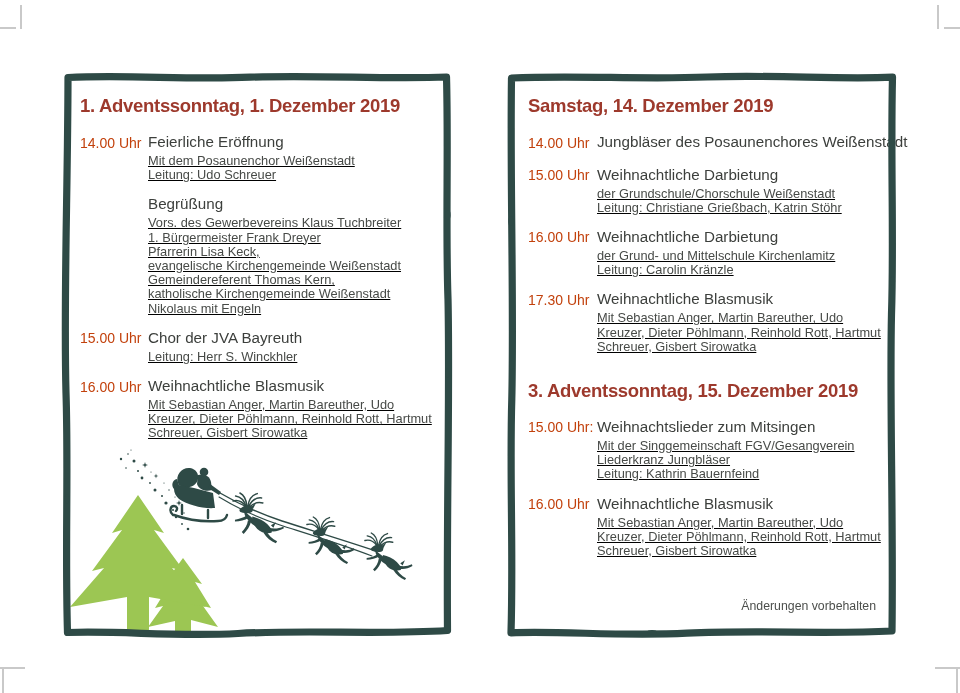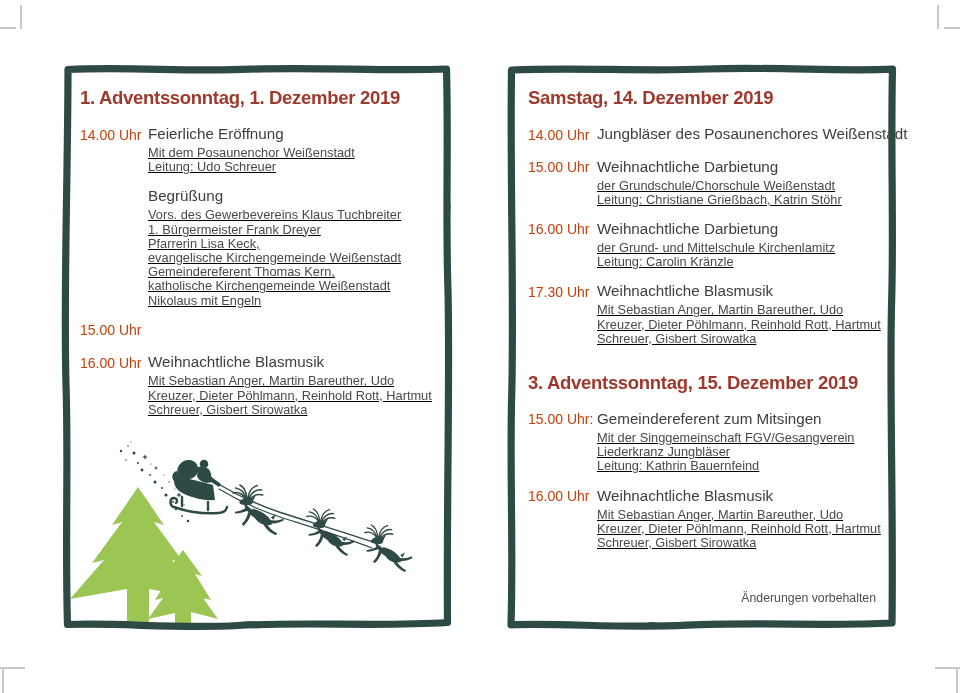--- a/index.html
+++ b/index.html
@@ -16,21 +16,21 @@
   .crop { position:absolute; background:#c9c9c9; }
   .crop-tl-v { left:20px; top:5px;  width:2px;  height:24px; }
   .crop-tl-h { left:0;    top:27px; width:16px; height:2px; }
   .crop-tr-v { left:937px; top:5px;  width:2px;  height:24px; }
   .crop-tr-h { left:944px; top:27px; width:16px; height:2px; }
   .crop-bl-v { left:2px;  top:667px; width:2px;  height:26px; }
   .crop-bl-h { left:0;    top:667px; width:25px; height:2px; }
   .crop-br-v { left:956px; top:667px; width:2px; height:26px; }
   .crop-br-h { left:935px; top:667px; width:25px; height:2px; }
 
-  .card { position:absolute; top:61px; height:571px; }
+  .card { position:absolute; top:69px; height:571px; }
   .card-left  { left:58px;  width:398px; }
   .card-right { left:502px; width:400px; }
   .frame, .illus { position:absolute; left:0; top:0; width:100%; height:100%; }
   .frame { z-index:3; pointer-events:none; }
   .illus { z-index:1; }
 
   .content { position:relative; z-index:2; padding:26px 18px 0 22px; }
   .card-right .content { padding-left:26px; }
 
   .heading {
@@ -191,20 +191,27 @@
                     <div class="detail-line">Pfarrerin Lisa Keck,</div>
                     <div class="detail-line">evangelische Kirchengemeinde Weißenstadt</div>
                     <div class="detail-line">Gemeindereferent Thomas Kern,</div>
                     <div class="detail-line">katholische Kirchengemeinde Weißenstadt</div>
                     <div class="detail-line">Nikolaus mit Engeln</div>
                   </div>
                   </div>
                 </div>
               <div class="event">
                   <div class="time">15.00 Uhr</div>
+                  <div class="evbody">
+                    <div class="title">Chor der JVA Bayreuth</div>
+                    <div class="details">
+
+                    <div class="detail-line">Leitung: Herr S. Winckhler</div>
+                  </div>
+                  </div>
                 </div>
               <div class="event">
                   <div class="time">16.00 Uhr</div>
                   <div class="evbody">
                     <div class="title">Weihnachtliche Blasmusik</div>
                     <div class="details">
 
                     <div class="detail-line">Mit Sebastian Anger, Martin Bareuther, Udo</div>
                     <div class="detail-line">Kreuzer, Dieter Pöhlmann, Reinhold Rott, Hartmut</div>
                     <div class="detail-line">Schreuer, Gisbert Sirowatka</div>
@@ -280,21 +287,21 @@
                 </div>
             </div>
           </section>
           <section class="section">
             <h2 class="heading">3. Adventssonntag, 15. Dezember 2019</h2>
             <div class="events">
 
             <div class="event">
                   <div class="time">15.00 Uhr:</div>
                   <div class="evbody">
-                    <div class="title">Gemeindereferent zum Mitsingen</div>
+                    <div class="title">Weihnachtslieder zum Mitsingen</div>
                     <div class="details">
 
                     <div class="detail-line">Mit der Singgemeinschaft FGV/Gesangverein</div>
                     <div class="detail-line">Liederkranz Jungbläser</div>
                     <div class="detail-line">Leitung: Kathrin Bauernfeind</div>
                   </div>
                   </div>
                 </div>
               <div class="event">
                   <div class="time">16.00 Uhr</div>

